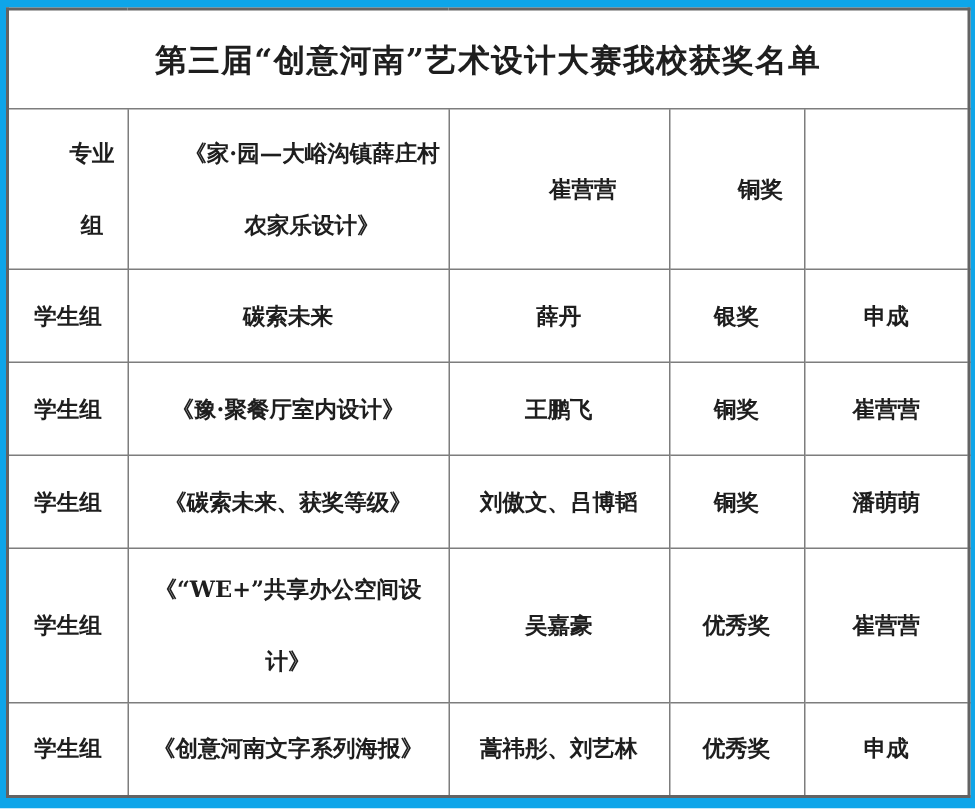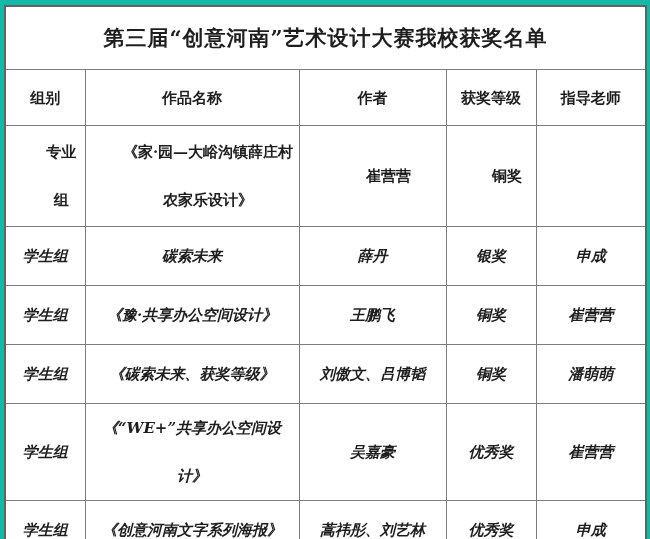--- a/index.html
+++ b/index.html
@@ -4,21 +4,21 @@
 <style>
   html, body {
     margin: 0;
     padding: 0;
     background: #fdfdfd;
   }
   .sheet {
     position: relative;
     width: 650px;
     height: 539px;
-    background: #14b8a6;
+    background: #0ea5e9;
     overflow: hidden;
     font-family: "DejaVu Serif", "Liberation Serif", serif;
   }
   table.award-table {
     position: absolute;
     left: 4px;
     top: 5px;
     width: 641px;
     height: 527px;
     border-collapse: collapse;
@@ -41,62 +41,55 @@
     font-size: 21px;
     line-height: 1.4;
     letter-spacing: 1px;
     height: 62px;
   }
   tr.header-row th {
     height: 55px;
     font-weight: bold;
   }
   tr.row-tall td { height: 100px; padding-left: 36px; }
-  tr.row-std  td { height: 58px; font-style: italic; }
+  tr.row-std  td { height: 58px; }
 </style>
 </head>
 <body>
 
 <div class="sheet">
   <table class="award-table">
     <colgroup>
       <col style="width:80px">
       <col style="width:214px">
       <col style="width:147px">
       <col style="width:90px">
       <col style="width:110px">
     </colgroup>
     <tbody>
       <tr class="title-row">
         <td colspan="5">第三届“创意河南”艺术设计大赛我校获奖名单</td>
       </tr>
-      <tr class="header-row">
-        <th>组别</th>
-        <th>作品名称</th>
-        <th>作者</th>
-        <th>获奖等级</th>
-        <th>指导老师</th>
-      </tr>
       <tr class="row-tall">
         <td>专业组</td>
         <td>《家·园—大峪沟镇薛庄村农家乐设计》</td>
         <td>崔营营</td>
         <td>铜奖</td>
         <td></td>
       </tr>
       <tr class="row-std">
         <td>学生组</td>
         <td>碳索未来</td>
         <td>薛丹</td>
         <td>银奖</td>
         <td>申成</td>
       </tr>
       <tr class="row-std">
         <td>学生组</td>
-        <td>《豫·共享办公空间设计》</td>
+        <td>《豫·聚餐厅室内设计》</td>
         <td>王鹏飞</td>
         <td>铜奖</td>
         <td>崔营营</td>
       </tr>
       <tr class="row-std">
         <td>学生组</td>
         <td>《碳索未来、获奖等级》</td>
         <td>刘傲文、吕博韬</td>
         <td>铜奖</td>
         <td>潘萌萌</td>

